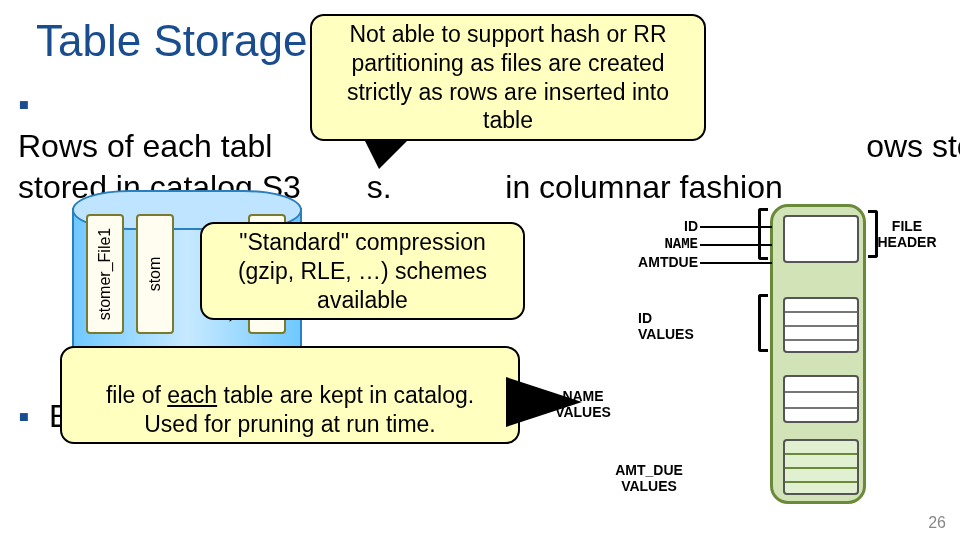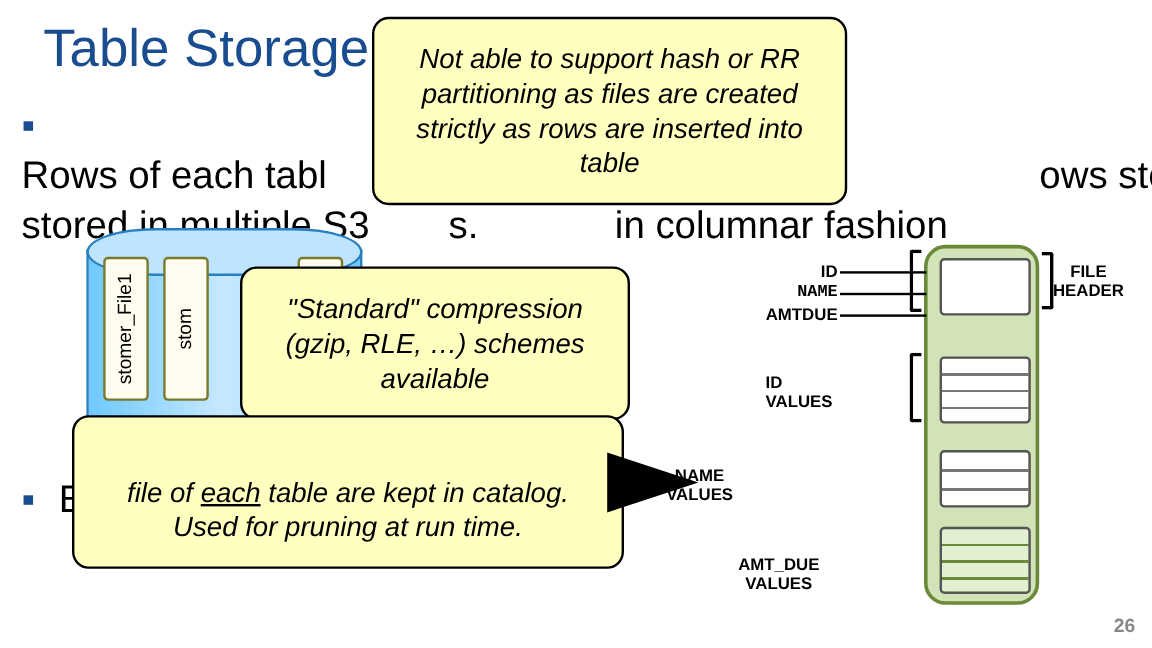--- a/index.html
+++ b/index.html
@@ -4,21 +4,21 @@
 <style>
   * { box-sizing: border-box; margin: 0; padding: 0; }
   html, body { width: 960px; height: 540px; font-family: Arial, Helvetica, sans-serif; background: #fff; overflow: hidden; }
   .slide { position: relative; width: 960px; height: 540px; }
   .title { position: absolute; left: 36px; top: 16px; font-size: 44px; color: #1a4d8f; font-weight: 400; }
   .bullet { position: absolute; font-size: 32px; color: #000; line-height: 1.3; }
   .bullet .marker { color: #1a4d8f; font-weight: 700; display: inline-block; width: 22px; vertical-align: top; }
   .bullet .txt { display: inline-block; vertical-align: top; }
   .nowrap { white-space: nowrap; }
   .ul { text-decoration: underline; }
-  .callout { position: absolute; background: #ffffc0; border: 2px solid #000; border-radius: 14px; padding: 19px 14px; font-size: 23px; text-align: center; line-height: 1.25; z-index: 20; font-style: italic; }
+  .callout { position: absolute; background: #ffffc0; border: 2px solid #000; border-radius: 14px; padding: 4px 14px; font-size: 23px; text-align: center; line-height: 1.25; z-index: 20; }
   .callout.yellowA { left: 310px; top: 14px; width: 396px; }
   .callout.yellowB { left: 200px; top: 222px; width: 325px; }
   .callout.yellowC { left: 60px; top: 346px; width: 460px; }
   
   .tail { position: absolute; width: 0; height: 0; z-index: 19; }
   .tailA { left: 350px; top: 108px; border-left: 30px solid transparent; border-right: 60px solid transparent; border-top: 60px solid #ffffc0; }
   .tailA::before { content:''; position:absolute; left:-33px; top:-63px; border-left: 32px solid transparent; border-right: 64px solid transparent; border-top: 64px solid #000; z-index:-1; }
   .tailB { left: 225px; top: 282px; border-left: 10px solid transparent; border-right: 35px solid transparent; border-top: 42px solid #ffffc0; transform: rotate(12deg); }
   .tailB::before { content:''; position:absolute; left:-13px; top:-45px; border-left: 12px solid transparent; border-right: 38px solid transparent; border-top: 46px solid #000; z-index:-1; }
   .tailC { left: 510px; top: 380px; width:0;height:0; border-top: 22px solid transparent; border-bottom: 22px solid transparent; border-left: 70px solid #ffffc0; z-index:21;}
@@ -50,38 +50,38 @@
   .lbl.fhdr { left: 872px; top: 218px; width:70px; text-align:center; }
   .lbl.idv { left: 638px; top: 310px; width:60px; text-align:left;}
   .lbl.nmv { left: 548px; top: 388px; width:70px; text-align:center;}
   .lbl.amtv { left: 604px; top: 462px; width:90px; text-align:center;}
   .line { position:absolute; background:#000; height:2px; }
   .ln1 { left:700px; top:226px; width:72px; }
   .ln2 { left:700px; top:244px; width:72px; }
   .ln3 { left:700px; top:262px; width:72px; }
   .bracket.r { border-left:none; border-right:3px solid #000; border-radius:0 3px 3px 0;}
   .br-fhdr { left: 868px; top: 210px; height: 48px; }
-  .pagenum { position:absolute; right:14px; bottom:8px; font-size:16px; color:#888;font-weight:bold; }
+  .pagenum { position:absolute; right:14px; bottom:8px; font-size:16px; color:#888; }
 </style>
 </head>
 <body>
 <div class="slide">
 
 <div class="title">Table Storage</div>
 
 <div class="bullet" style="left:18px; top:84px; width:920px;">
   <span class="marker">▪</span>
   <span class="txt">
     <span class="nowrap">
       <span>Rows of each tabl</span>
       <span style="visibility:hidden;">xxxxxxxxxxxxxxxxxxxxxxxxxxxxxxxxxxxx</span>
       <span>ows stored</span>
     </span><br>
     <span class="nowrap">
-      <span>stored in </span><span class="ul">multiple</span><span> S3</span>
+      <span>stored in </span><span class="ul">catalog</span><span> S3</span>
       <span style="visibility:hidden;">xxx</span>
       <span>s.</span>
       <span style="visibility:hidden;">xxxxxx</span>
       <span>in columnar fashion</span>
     </span>
   </span>
 </div>
 
 <div class="bullet" style="left:18px; top:396px;">
   <span class="marker">▪</span>

